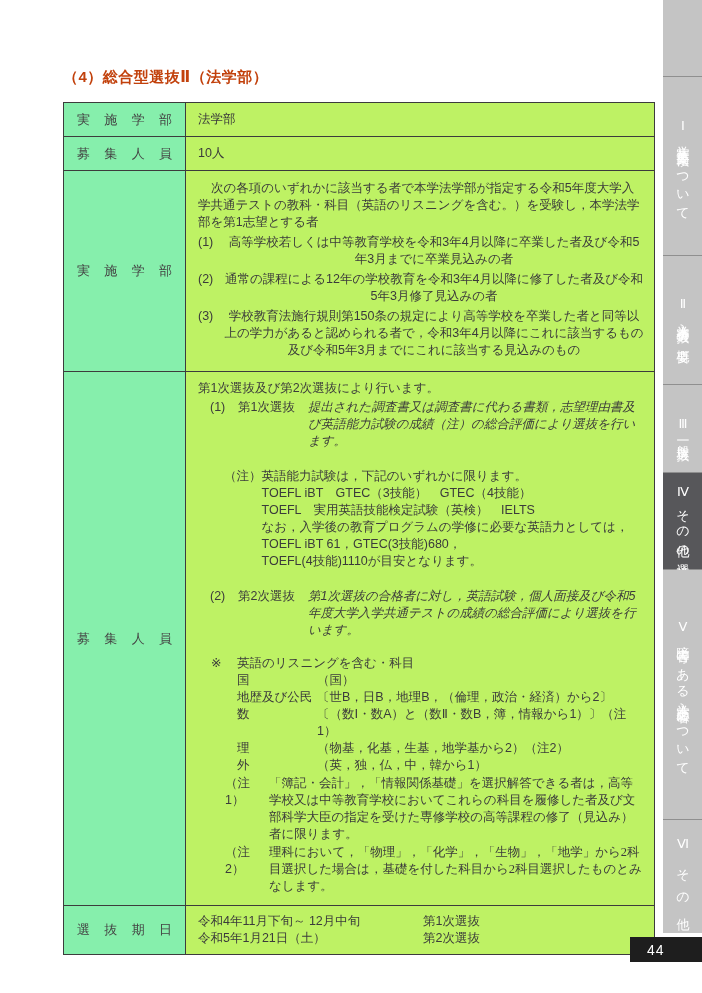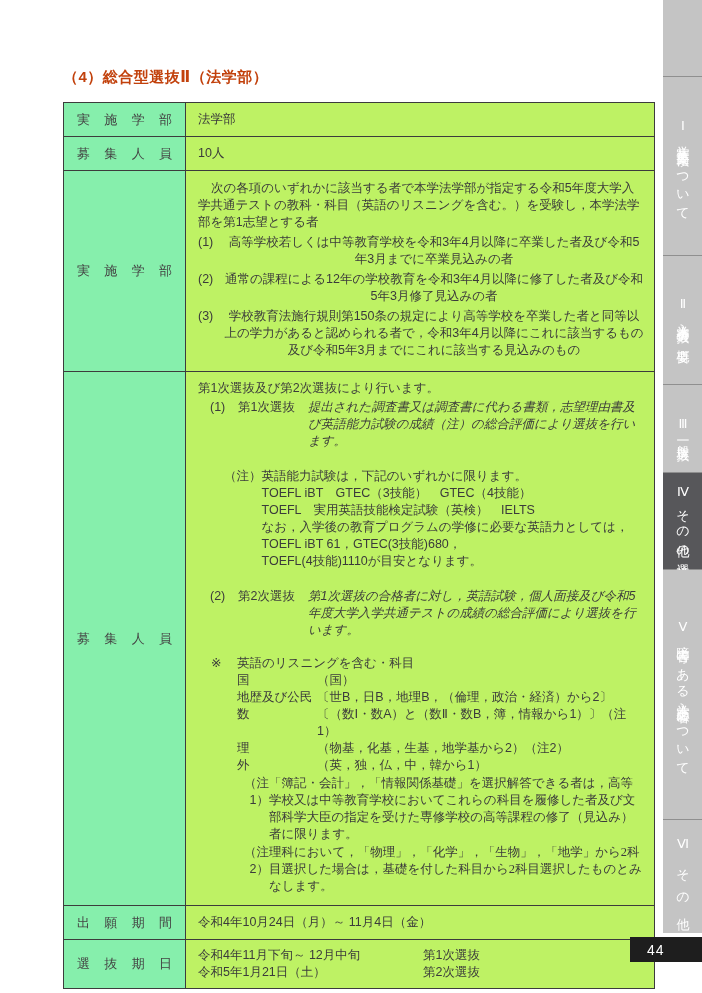--- a/index.html
+++ b/index.html
@@ -65,21 +65,21 @@
   .note-block { display:flex; padding-left:26px; margin-top:18px; }
   .note-block .nlabel { flex:0 0 36px; }
   .note-lines div { line-height:17px; }
   .gap-lg { height:16px; }
   .subjects-block { display:flex; padding-left:13px; margin-top:16px; }
   .subjects-block .marker { flex:0 0 26px; }
   .subject-row { display:flex; }
   .subject-row .sname { flex:0 0 80px; }
   .subject-row .sdetail { flex:1; }
   .subnote { display:flex; margin-top:1px; }
-  .subnote .nlabel { flex:0 0 44px; margin-left:-12px;text-align:right; }
+  .subnote .nlabel { flex:0 0 44px; margin-left:-12px; }
   .subnote .ntxt { flex:1;font-family:Liberation Serif, serif; }
 
   
   .sched-line { display:flex;justify-content:space-between; }
   .sched-line .when { flex:0 0 225px; }
   .sched-line .what { flex:1; }
 
   
   .sidebar {
     position:absolute; top:0; right:0; width:39px; height:933px;
@@ -221,26 +221,20 @@
           </div>
           <div class="subnote">
             <span class="nlabel">（注2）</span>
             <span class="ntxt">理科において，「物理」，「化学」，「生物」，「地学」から2科目選択した場合は，基礎を付した科目から2科目選択したものとみなします。</span>
           </div>
         </div>
       </div>
     </td>
   </tr>
 
-  <tr class="simple-row">
-    <td class="label-cell">
-      <span class="label-inner">出願期間</span>
-    </td>
-    <td class="value-cell">令和4年10月24日（月）～ 11月4日（金）</td>
-  </tr>
 
   <tr>
     <td class="label-cell">
       <span class="label-inner">選抜期日</span>
     </td>
     <td class="value-cell" style="height:48px;">
       <div class="sched-line">
         <span class="when">令和4年11月下旬～ 12月中旬</span>
         <span class="what">第1次選抜</span>
       </div>

